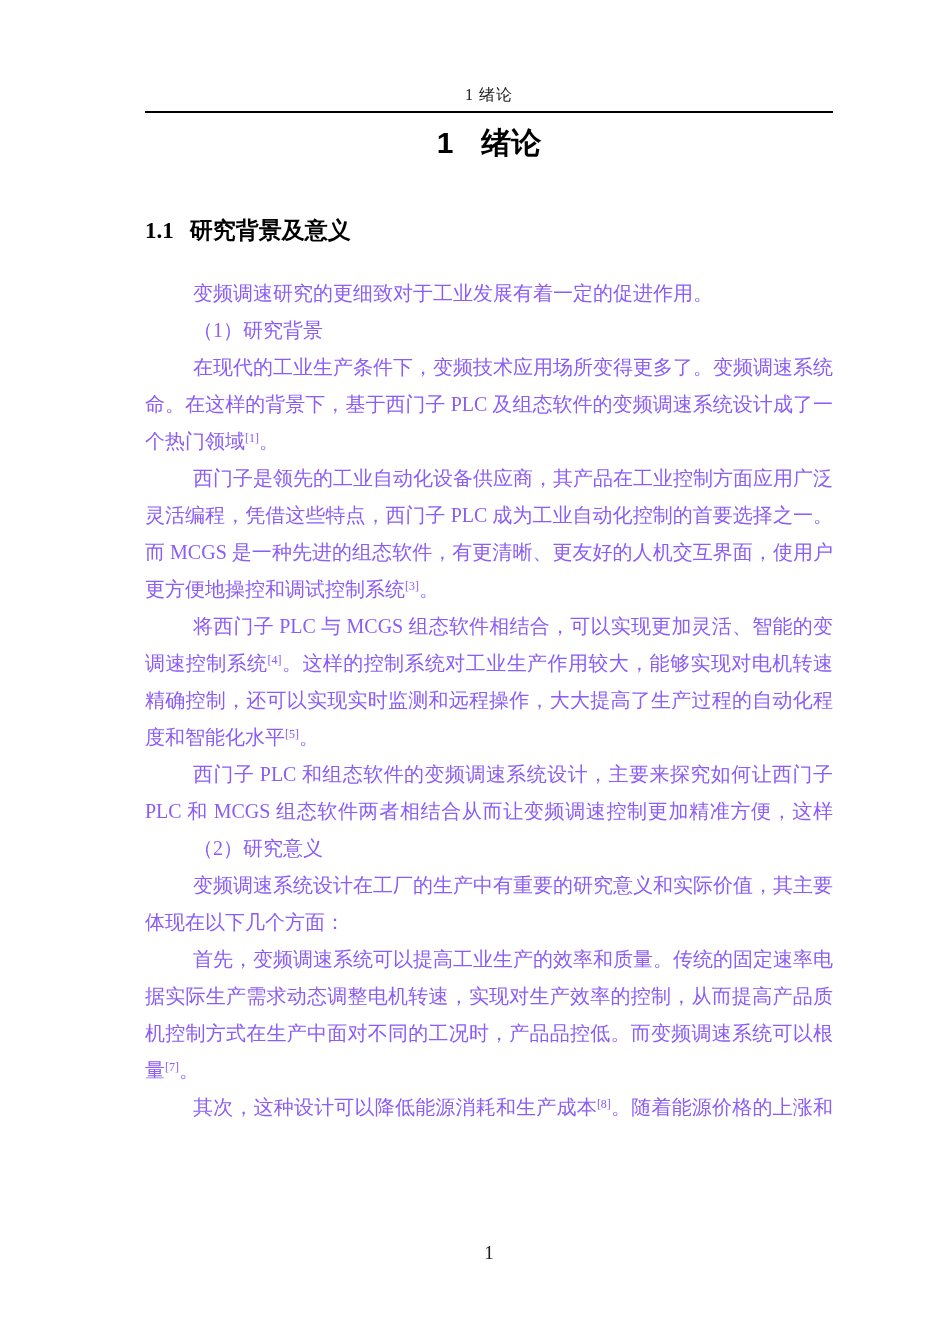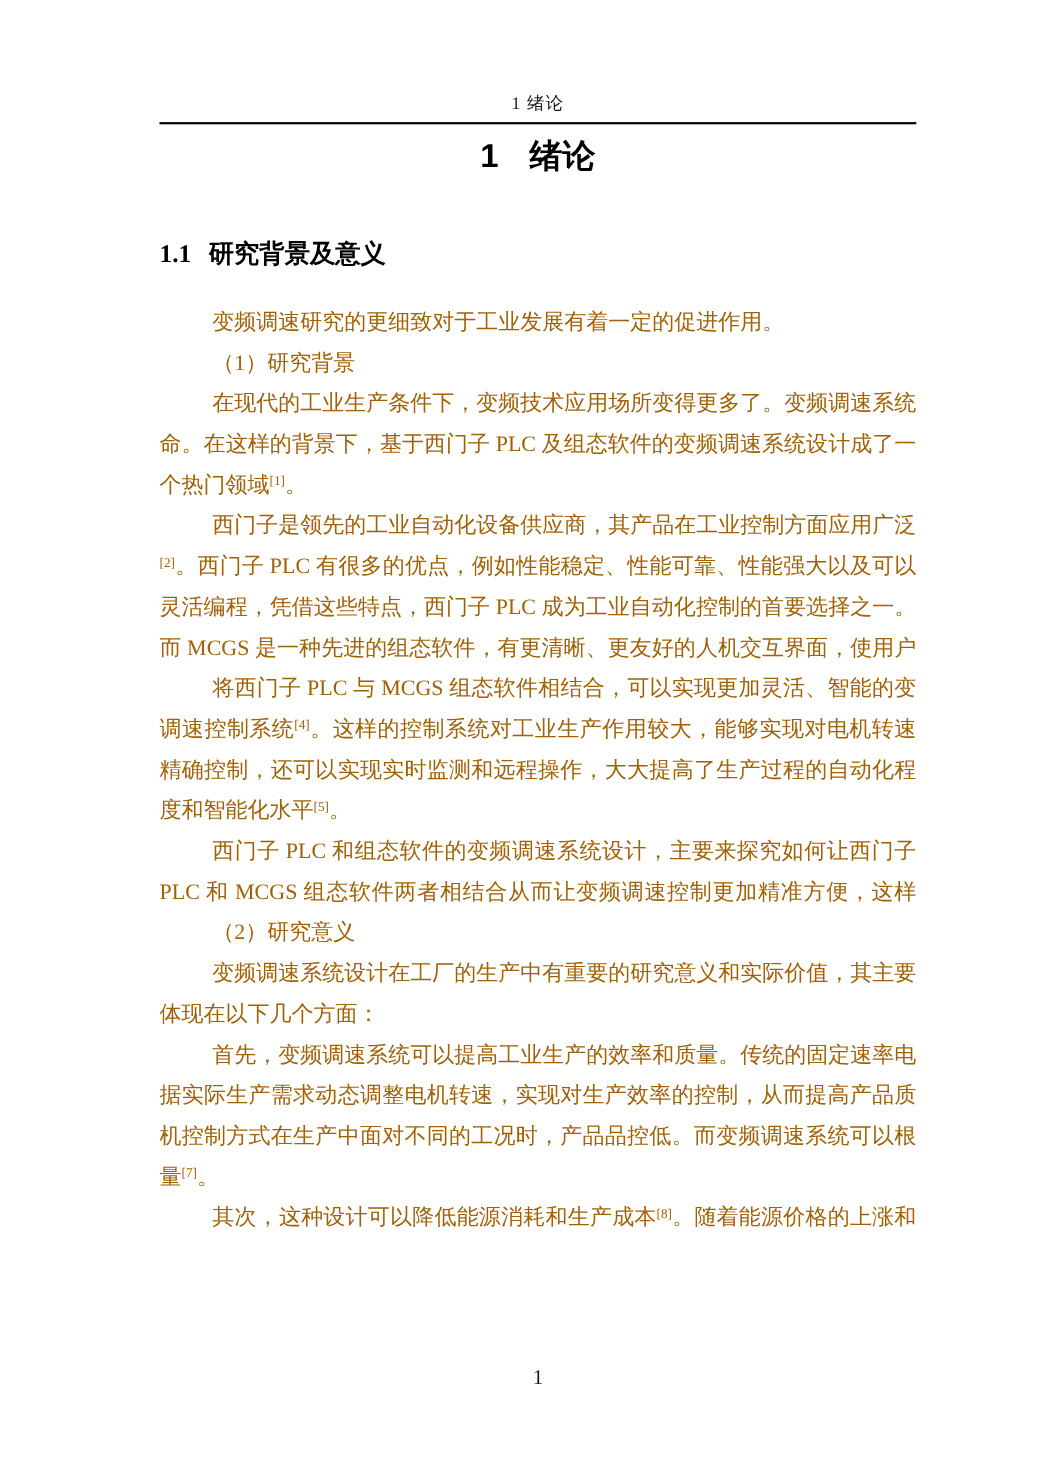--- a/index.html
+++ b/index.html
@@ -60,21 +60,21 @@
     line-height: 34px;
     color: #000000;
   }
   .section-heading .section-number { margin-right: 16px; text-align: center; }
   .body-text {
     position: absolute;
     left: 145px;
     top: 275px;
     width: 688px;
     font-size: 20px;
-    color: #a16207;
+    color: #8b5cf6;
   }
   .line {
     height: 37px;
     line-height: 37px;
     text-align: justify;
     overflow: hidden;
   }
   .line.full { text-align-last: justify; }
   .line.indent { text-indent: 48px; }
   .line sup {
@@ -110,23 +110,23 @@
     <span class="section-number">1.1</span><span>研究背景及意义</span>
   </h2>
 
   <div class="body-text">
       <div class="line indent">变频调速研究的更细致对于工业发展有着一定的促进作用。</div>
       <div class="line indent">（1）研究背景</div>
       <div class="line indent full">在现代的工业生产条件下，变频技术应用场所变得更多了。变频调速系统</div>
       <div class="line full">命。在这样的背景下，基于西门子 PLC 及组态软件的变频调速系统设计成了一</div>
       <div class="line">个热门领域<sup>[1]</sup>。</div>
       <div class="line indent full">西门子是领先的工业自动化设备供应商，其产品在工业控制方面应用广泛</div>
-      <div class="line full"><sup>[2]</sup>。西门子 PLC 有很多的优点，例如性能稳定、性能可靠、性能强大以及可以</div>
       <div class="line full">灵活编程，凭借这些特点，西门子 PLC 成为工业自动化控制的首要选择之一。</div>
       <div class="line full">而 MCGS 是一种先进的组态软件，有更清晰、更友好的人机交互界面，使用户</div>
+      <div class="line">更方便地操控和调试控制系统<sup>[3]</sup>。</div>
       <div class="line indent full">将西门子 PLC 与 MCGS 组态软件相结合，可以实现更加灵活、智能的变频</div>
       <div class="line full">调速控制系统<sup>[4]</sup>。这样的控制系统对工业生产作用较大，能够实现对电机转速的</div>
       <div class="line full">精确控制，还可以实现实时监测和远程操作，大大提高了生产过程的自动化程</div>
       <div class="line">度和智能化水平<sup>[5]</sup>。</div>
       <div class="line indent full">西门子 PLC 和组态软件的变频调速系统设计，主要来探究如何让西门子</div>
       <div class="line full">PLC 和 MCGS 组态软件两者相结合从而让变频调速控制更加精准方便，这样能</div>
       <div class="line indent">（2）研究意义</div>
       <div class="line indent full">变频调速系统设计在工厂的生产中有重要的研究意义和实际价值，其主要</div>
       <div class="line">体现在以下几个方面：</div>
       <div class="line indent full">首先，变频调速系统可以提高工业生产的效率和质量。传统的固定速率电</div>

